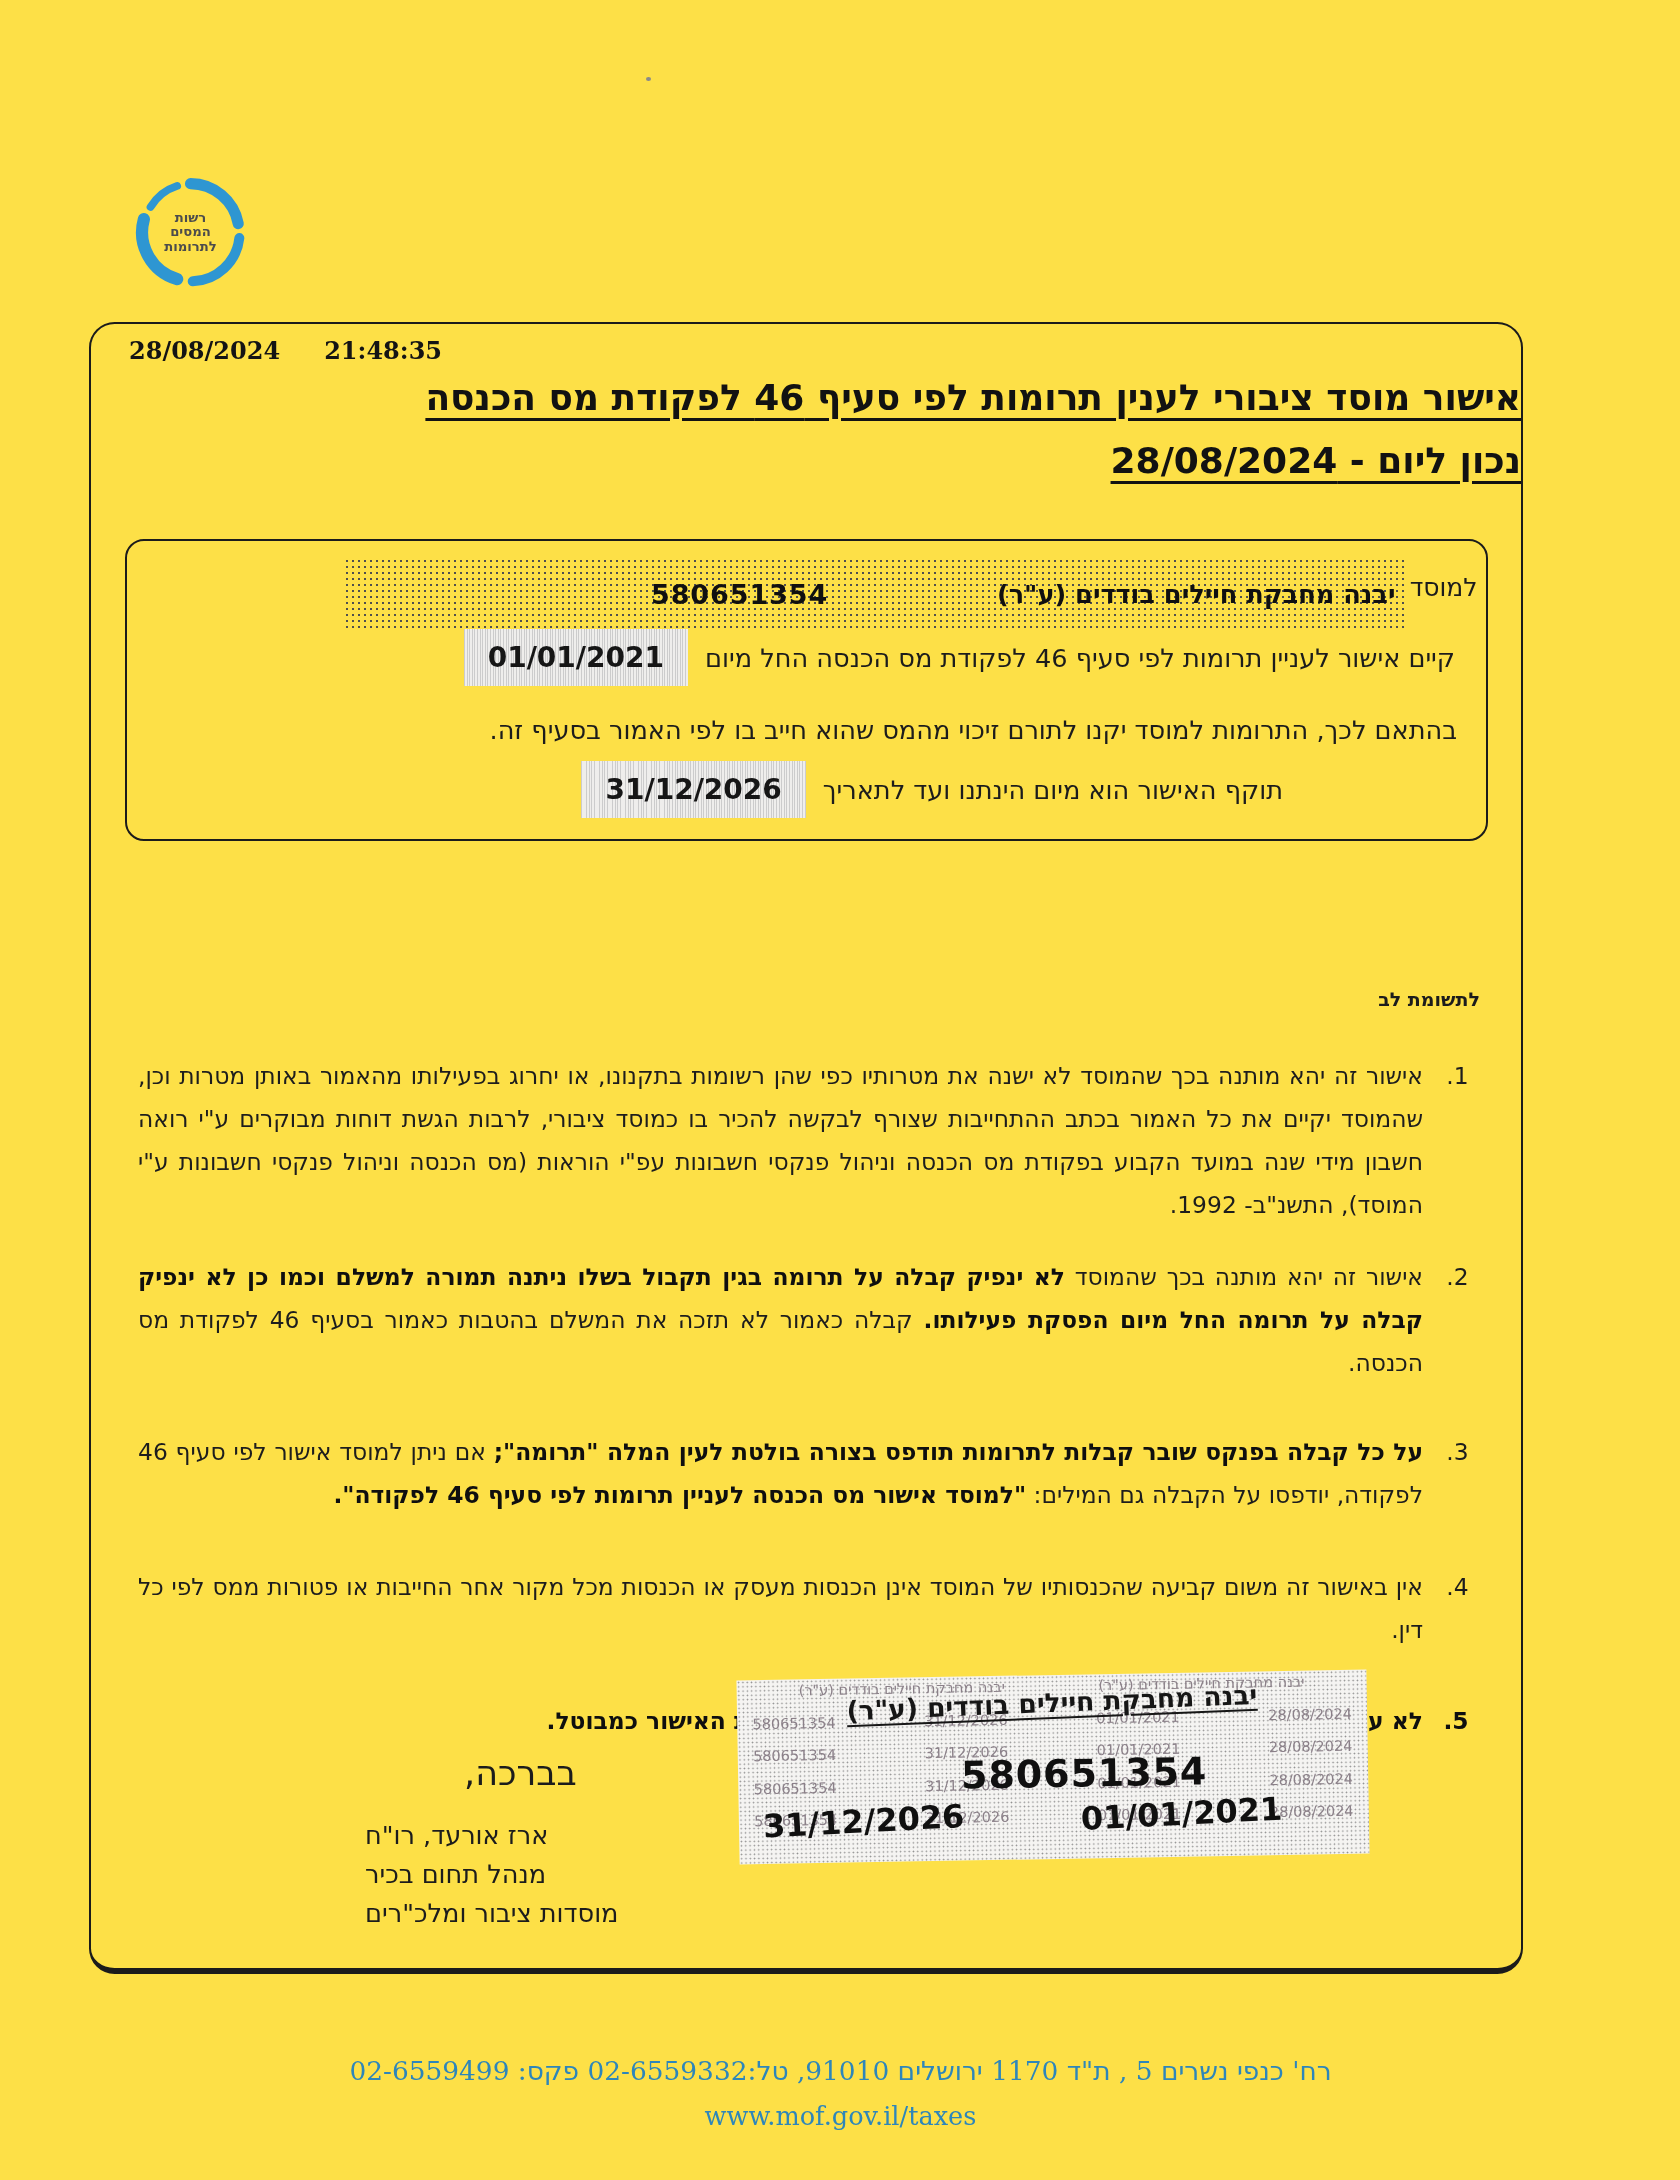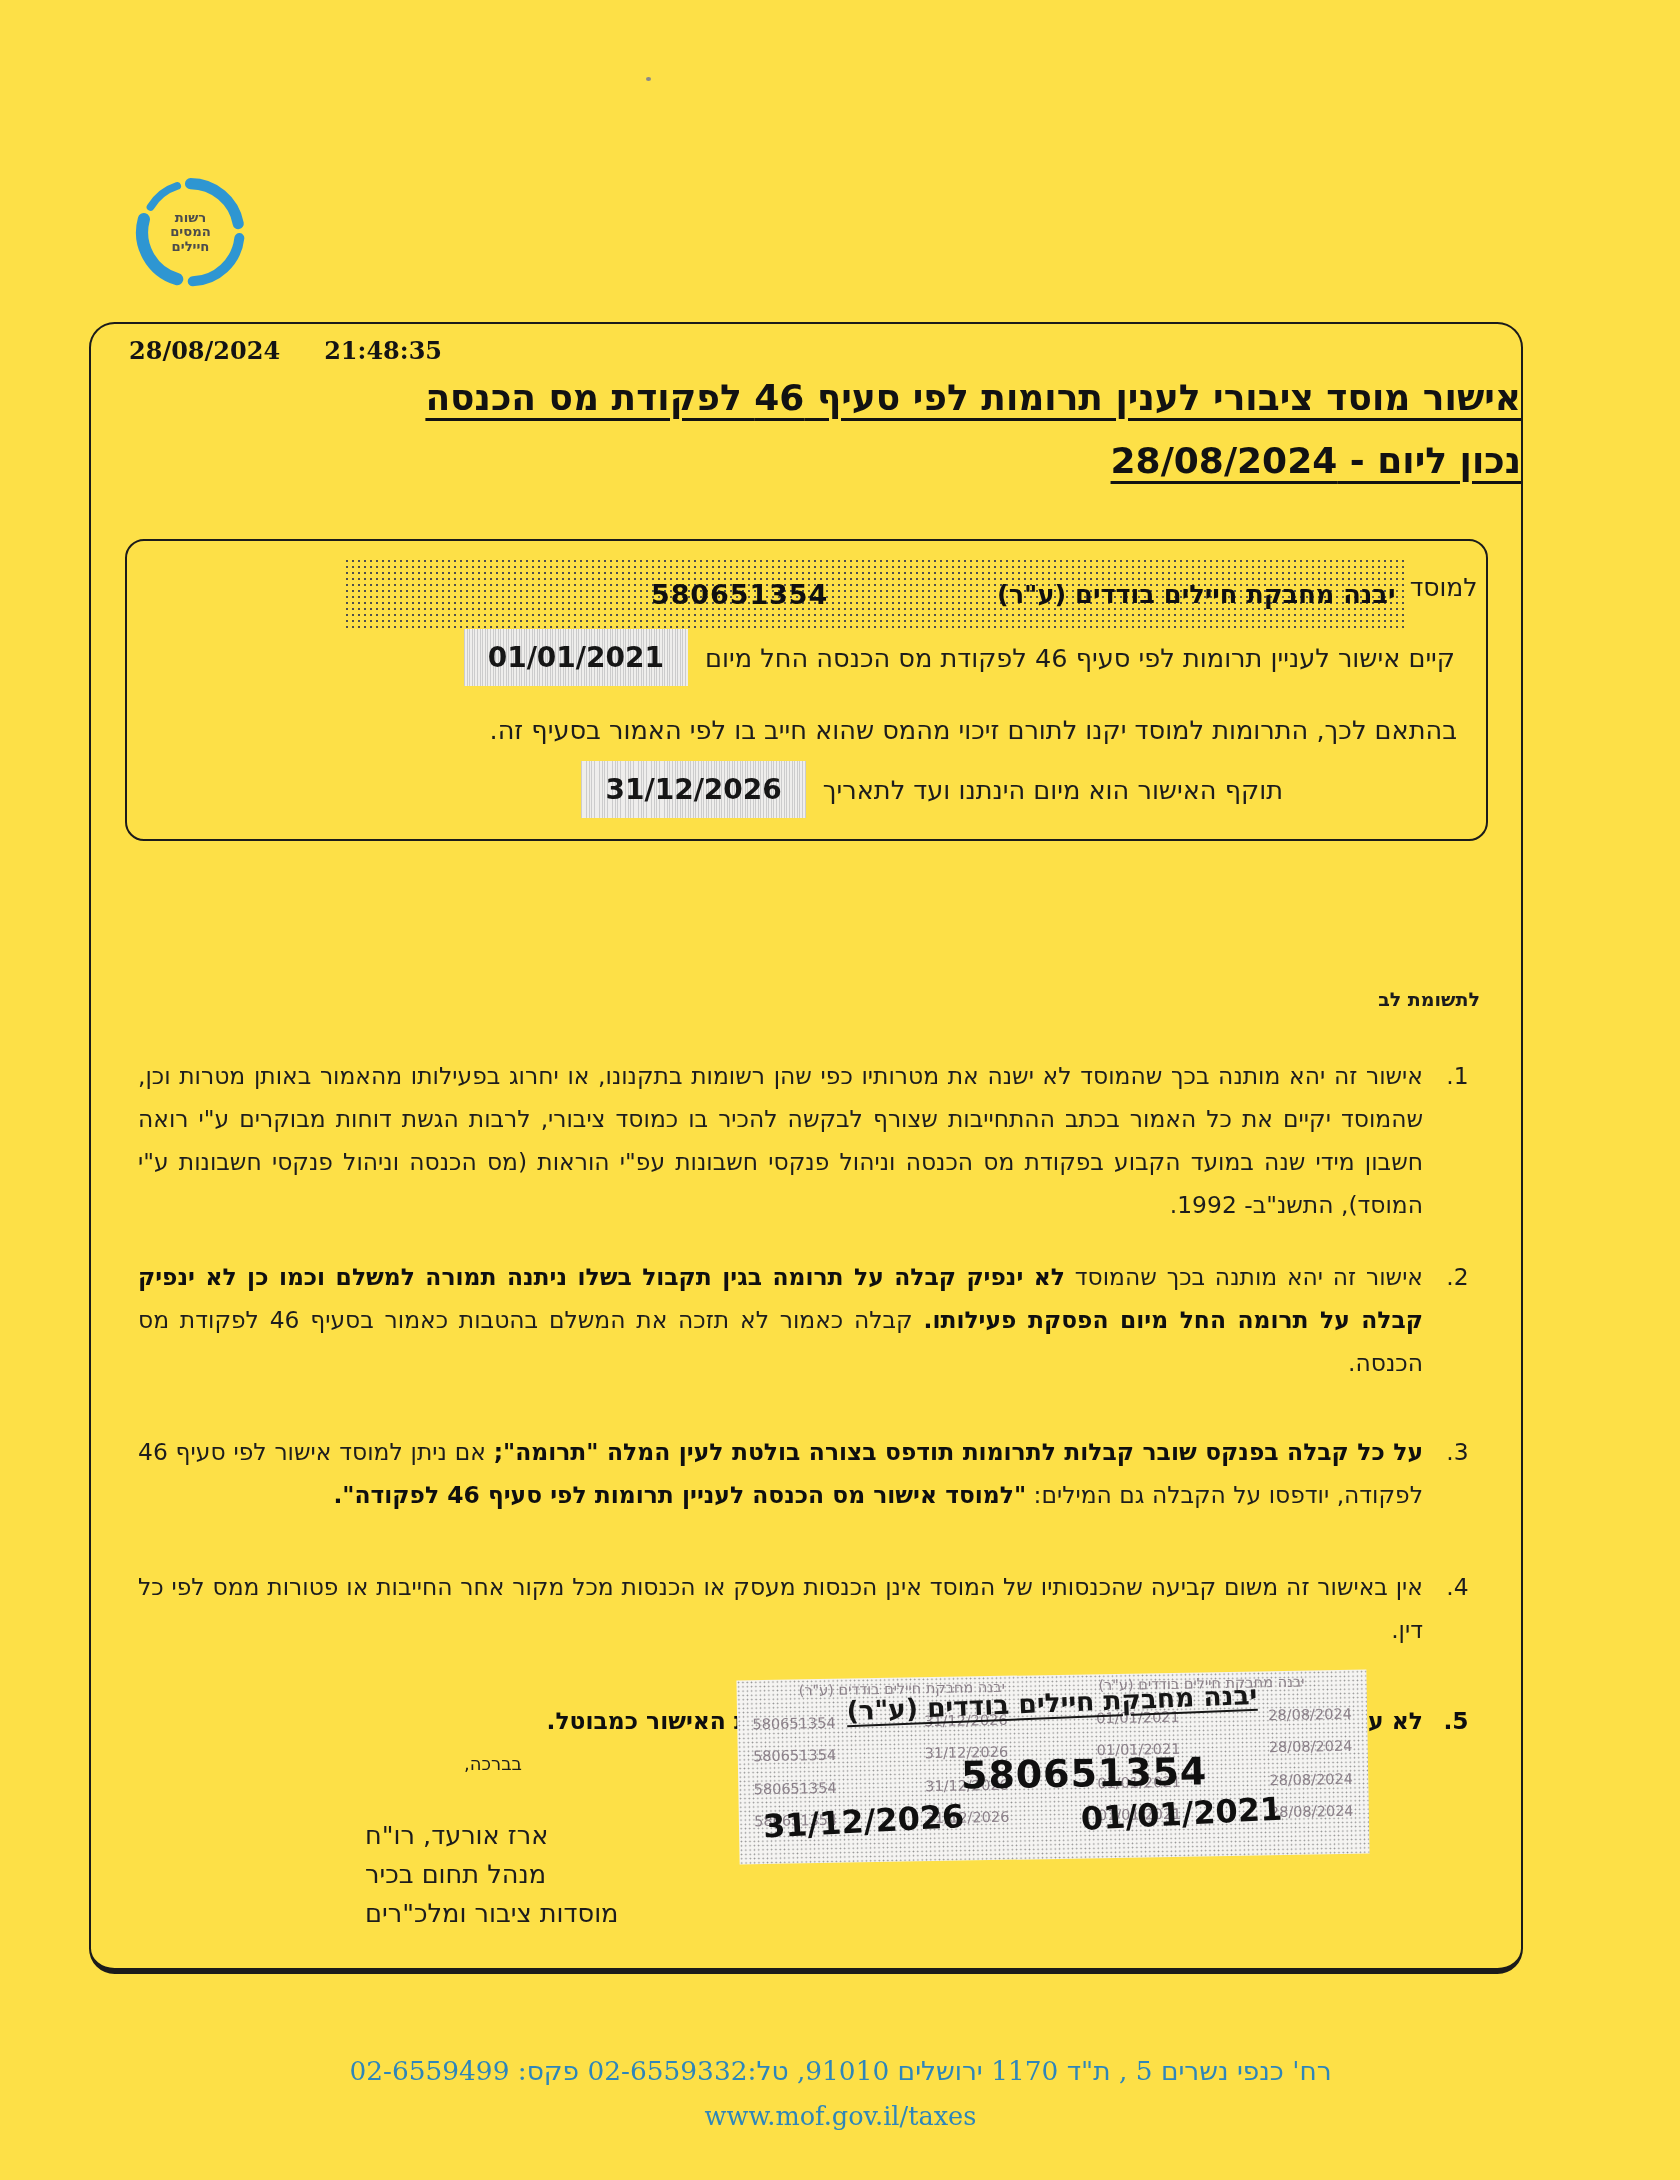--- a/index.html
+++ b/index.html
@@ -115,21 +115,21 @@
   }
   .big-until{
     position:absolute;left:24px;top:124px;direction:ltr;
     font-weight:bold;font-size:32px;color:#101010;transform:rotate(-2deg);
   }
   .big-from{
     position:absolute;left:342px;top:122px;direction:ltr;
     font-weight:bold;font-size:32px;color:#101010;transform:rotate(-2deg);
   }
   
-  .closing{position:absolute;left:373px;top:1429px;font-size:18px;}
+  .closing{position:absolute;left:373px;top:1429px;font-size:35px;}
   .sig-block{
     position:absolute;left:274px;top:1492px;width:268px;
     text-align:left;font-size:25.6px;line-height:39px;direction:rtl;
   }
   .sig-block div{text-align:left;}
   
   .footer{position:absolute;left:0;right:0;top:2055px;text-align:center;}
   .footer-address{
     font-family:"DejaVu Serif","DejaVu Sans",serif;
     font-size:26.4px;color:#2e86ba;
@@ -149,21 +149,21 @@
   <div class="logo">
     <svg viewBox="0 0 100 100">
       <path d="M 50 6 A 44 44 0 0 1 93 42" fill="none" stroke="#2e96d2" stroke-width="10" stroke-linecap="round"></path>
       <path d="M 94 55 A 44 44 0 0 1 52 94" fill="none" stroke="#2e96d2" stroke-width="9" stroke-linecap="round"></path>
       <path d="M 38 92 A 44 44 0 0 1 8 38" fill="none" stroke="#2e96d2" stroke-width="11" stroke-linecap="round"></path>
       <path d="M 14 27 A 44 44 0 0 1 38 8" fill="none" stroke="#2e96d2" stroke-width="7" stroke-linecap="round"></path>
     </svg>
     <div class="logo-text">
       <span>רשות</span>
       <span>המסים</span>
-      <span>חיילים</span>
+      <span>לתרומות</span>
     </div>
   </div>
 
   <div class="outer-box">
 
     <div class="timestamp">
       <span class="date">28/08/2024</span><span class="time">21:48:35</span>
     </div>
 
     <div class="doc-title title1">אישור מוסד ציבורי לענין תרומות לפי סעיף 46 לפקודת מס הכנסה</div>

